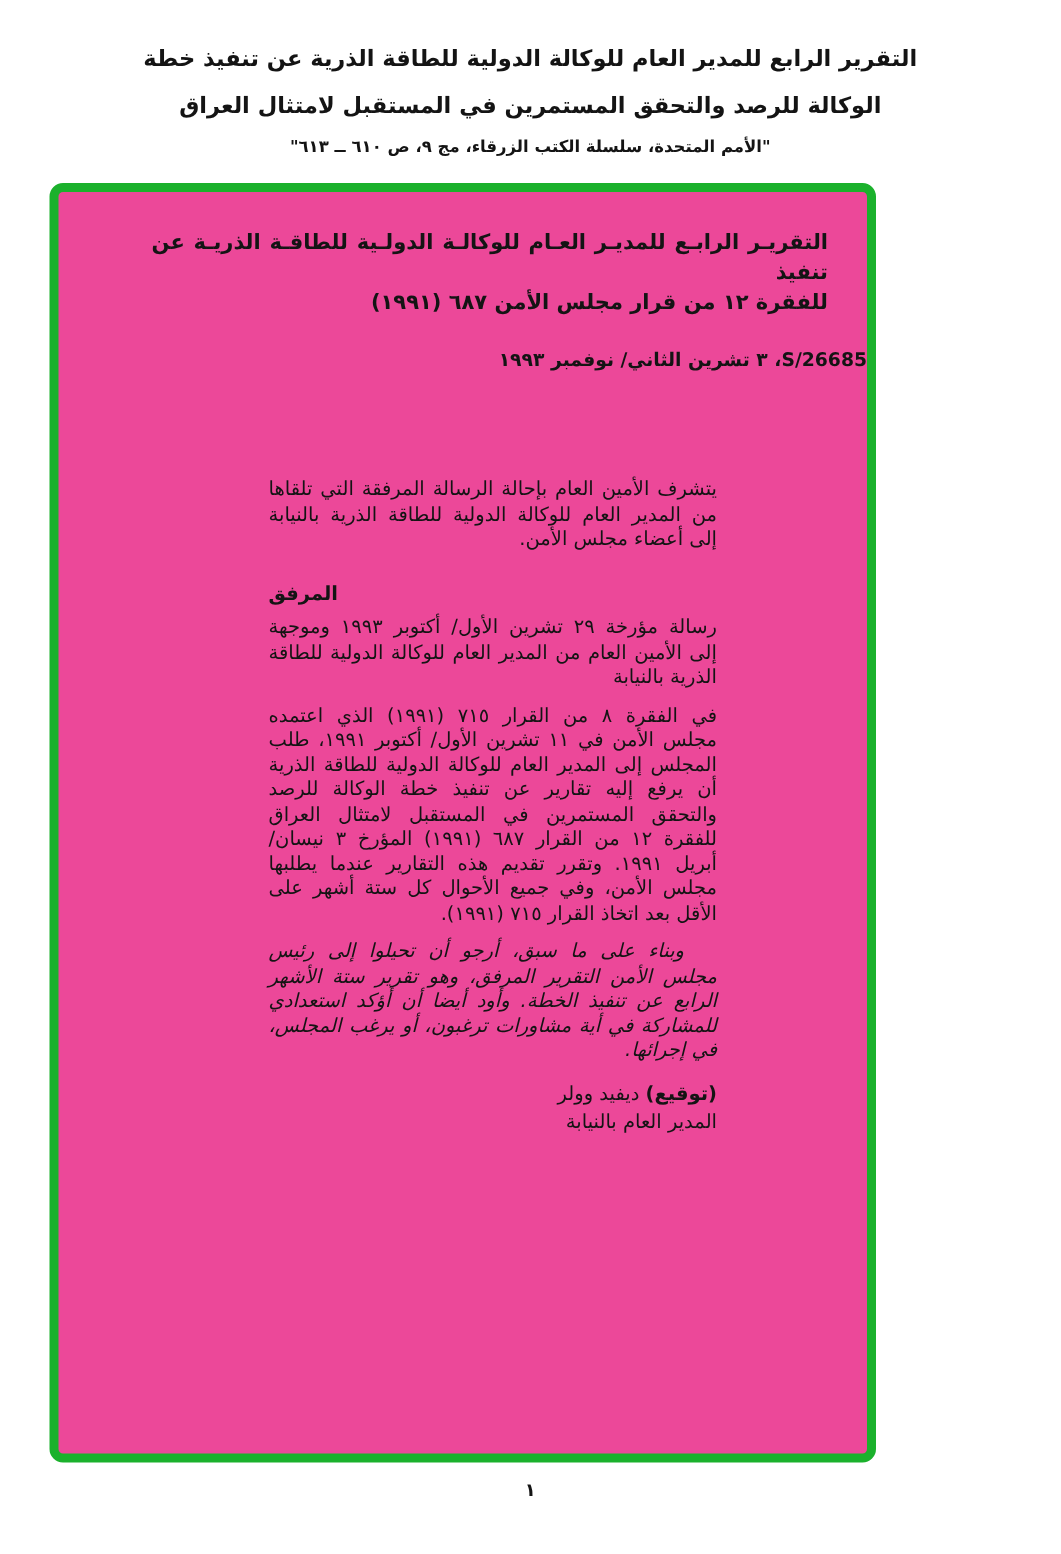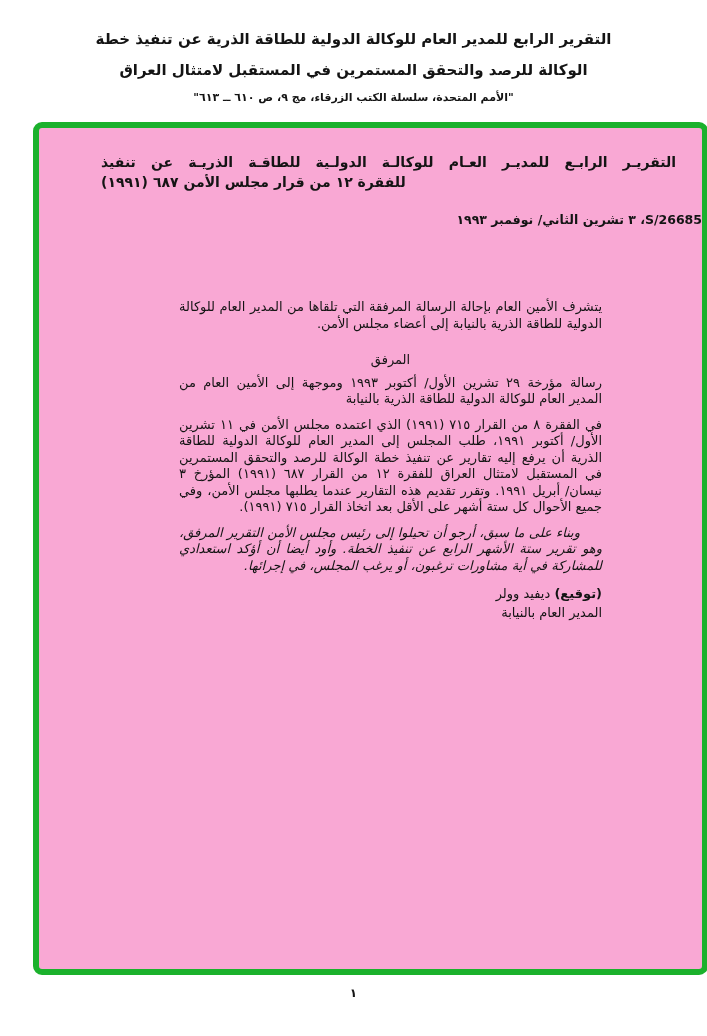--- a/index.html
+++ b/index.html
@@ -24,40 +24,40 @@
   .outer-header .h-source{
     font-weight:bold;
     font-size:11px;
     line-height:20px;
     margin-top:2px;
   }
   
   .doc-frame{
     position:absolute;
     left:33px;top:122px;
-    width:675px;height:853px;
+    width:551px;height:853px;
     box-sizing:border-box;
     border:6px solid #1bb12c;
     border-radius:9px;
-    background:#f9a8d4;
+    background:#ec4899;
   }
   .doc-inner{
     position:relative;
     direction:rtl;
     height:100%;
     box-sizing:border-box;
   }
   
   .doc-title{
     margin:24px 26px 0 62px;
     font-weight:bold;
     font-size:14px;
     line-height:20px;
   }
-  .doc-title .t-line{text-align:left;}
+  .doc-title .t-line{text-align:right;}
   .doc-title .t-just{text-align:justify;text-align-last:justify;}
   
   .ref-line{
     margin-top:20px;
     padding-left:100px;
     text-align:right;
     font-weight:bold;
     font-size:12.5px;
     direction:rtl;
   }
@@ -67,23 +67,23 @@
     margin:72px 100px 0 140px; 
     font-size:13px;
     line-height:16.5px;
   }
   .para{
     text-align:justify;
     margin:0 0 9px 0;
   }
   .para.indent{text-indent:22px;font-style:italic;}
   .annex-heading{
-    font-weight:normal;
+    font-weight:bold;
     margin:20px 0 6px 0;
-    text-align:center;
+    text-align:left;
   }
   .sig-block{margin-top:10px;}
   .sig-line{line-height:19px;text-align:right;}
   .sig-label{font-weight:bold;}
   
   .page-number{
     position:absolute;
     bottom:36px;left:0;right:0;
     text-align:center;
     font-size:12px;

